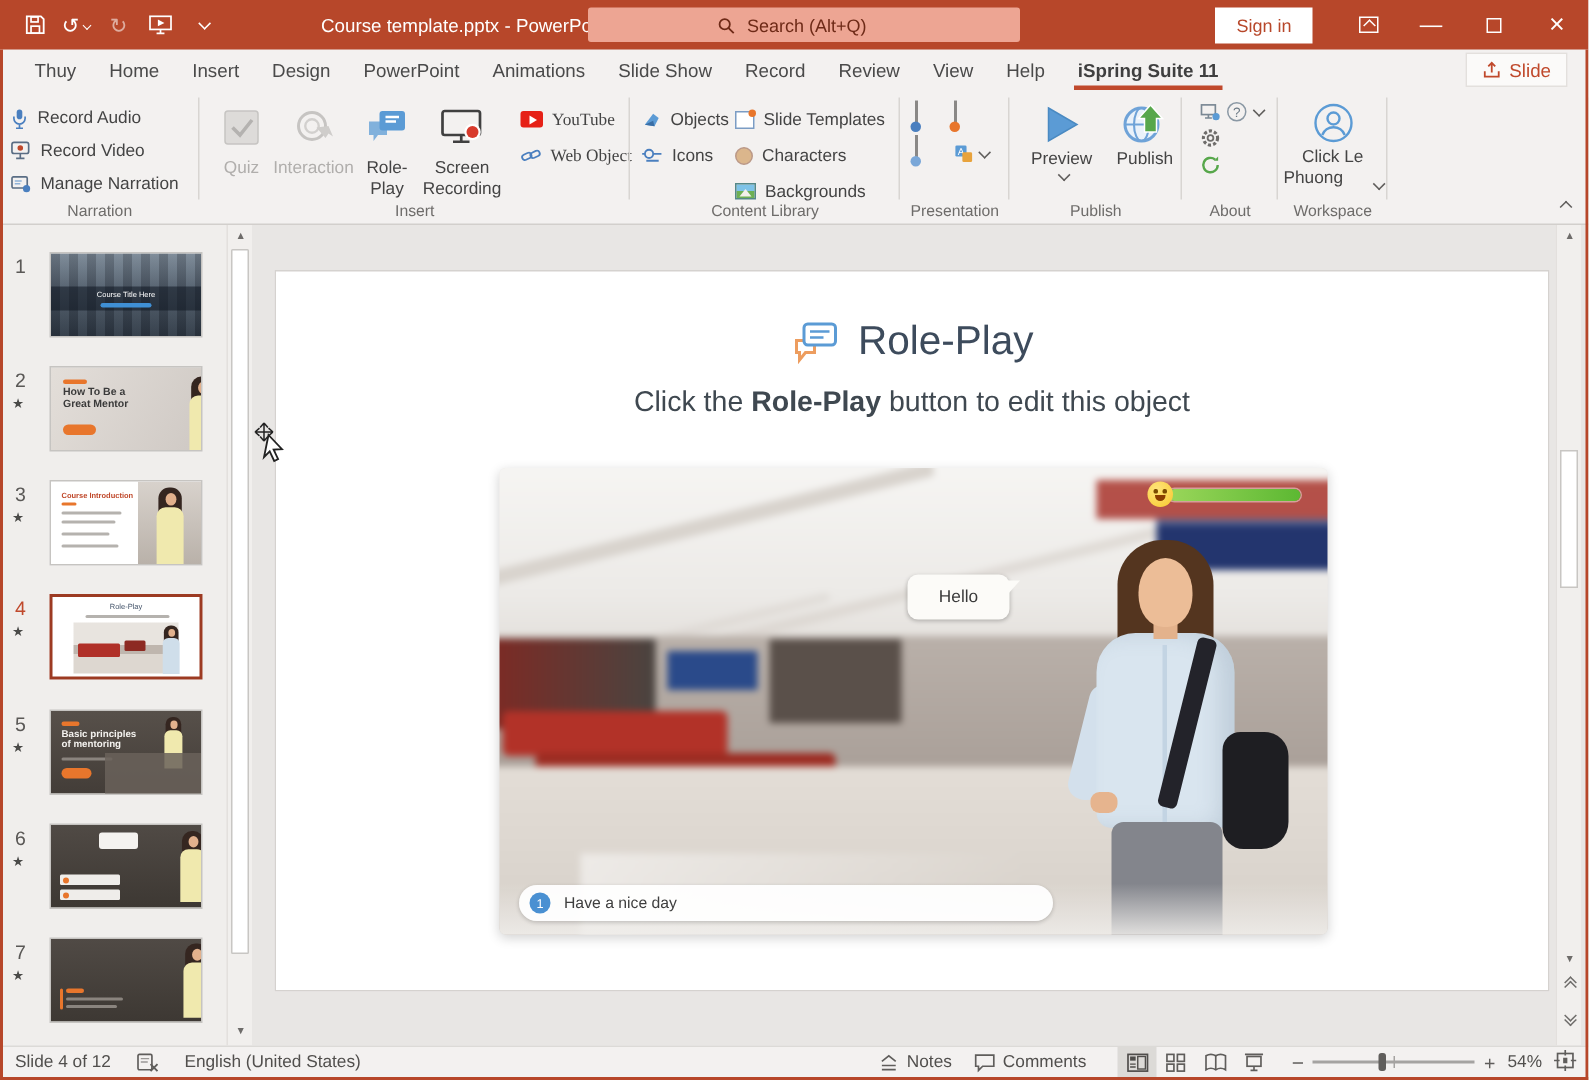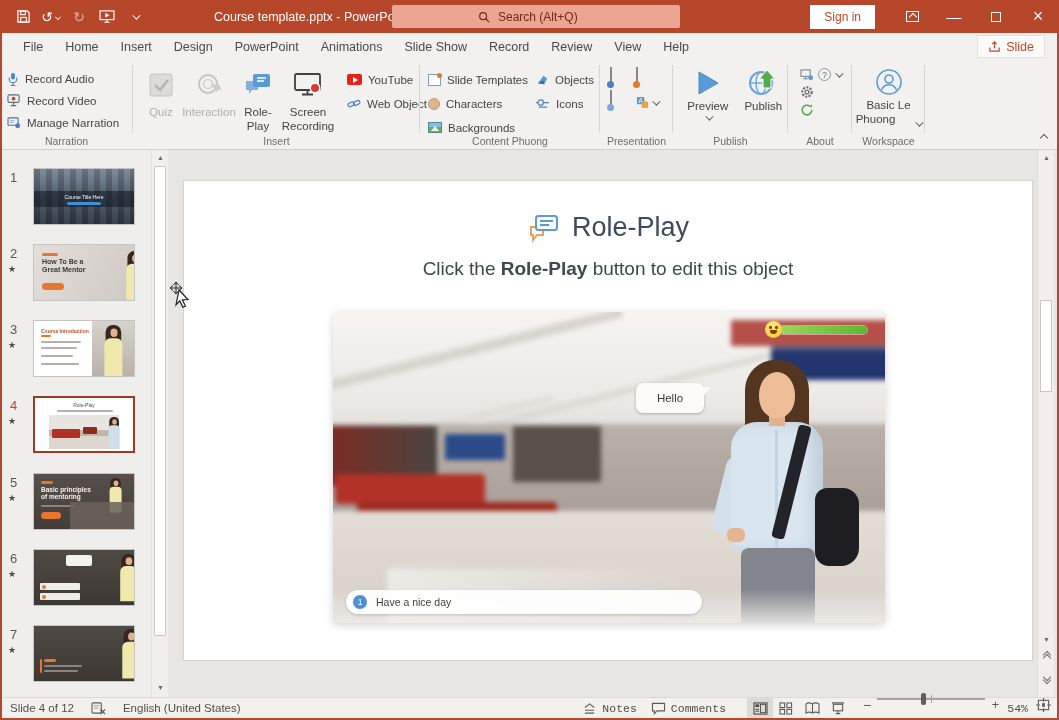--- a/index.html
+++ b/index.html
@@ -38,21 +38,21 @@
   .ribbon { position:absolute; left:0; top:60px; right:0; height:90px; background:#f3f1f0; border-bottom:1px solid #d2cfcc; display:flex; z-index:20; }
   .rgroup { position:relative; height:100%; flex:0 0 auto; }
   .rgroup:after { content:""; position:absolute; right:0; top:5px; bottom:16px; width:1px; background:#d8d5d2; }
   .glabel { position:absolute; left:0; right:0; bottom:2px; text-align:center; font-size:10.5px; color:#6e6c6a; }
   .small-btn { display:flex; align-items:center; gap:6px; font-size:11.5px; color:#444; height:21px; white-space:nowrap; }
   .big-btn { display:flex; flex-direction:column; align-items:center; padding-top:7px; font-size:11.5px; color:#444; text-align:center; line-height:1.2; }
   .big-btn .bicon { height:36px; display:flex; align-items:center; justify-content:center; margin-bottom:3px; }
   .disabled { color:#b0aeac !important; }
   .narr-col { padding:8px 0 0 7px; display:flex; flex-direction:column; gap:1px; }
   .ins-row { display:flex; padding-left:8px; }
-  .yt-col { display:flex; flex-direction:column; gap:3px; padding:9px 0 0 10px; }
+  .yt-col { display:flex; flex-direction:column; gap:3px; padding:9px 0 0 10px;font-family:Liberation Serif, serif; }
   .cl-cols { display:flex; padding:9px 0 0 8px; gap:4px; }
   .cl-col { display:flex; flex-direction:column; gap:3px; }
   .pres-grid { padding:8px 0 0 10px; display:grid; grid-template-columns:26px 26px; grid-auto-rows:23px; }
   .pub-row { display:flex; padding:6px 0 0 10px; gap:6px; }
   .pub-btn { width:50px; display:flex; flex-direction:column; align-items:center; font-size:11.5px; color:#444; }
   .about-col { padding:8px 0 0 12px; display:flex; flex-direction:column; gap:4px; }
   .ws { display:flex; flex-direction:column; align-items:center; padding-top:8px; font-size:11.5px; color:#444; line-height:1.25; }
   .chev { display:inline-block; width:6px; height:6px; border-right:1.4px solid #5f5d5b; border-bottom:1.4px solid #5f5d5b; transform:rotate(45deg) translateY(-2px); }
   .chev.up { transform:rotate(-135deg); }
   .collapse-chev { position:absolute; right:12px; bottom:8px; }
@@ -116,37 +116,37 @@
   .w-handL { position:absolute; left:30px; top:168px; width:18px; height:14px; background:#e6b48e; border-radius:6px; }
   .w-bag { position:absolute; left:118px; top:128px; width:44px; height:78px; background:#1e1e22; border-radius:12px 16px 18px 14px; }
   .w-pants { position:absolute; left:44px; top:188px; width:74px; height:75px; background:#83858c; border-radius:8px 8px 0 0; }
 
   .emoji-bar { position:absolute; right:18px; top:9px; display:flex; align-items:center; }
   .emoji { width:17px; height:17px; border-radius:50%; background:radial-gradient(circle at 35% 30%, #ffe57a, #f8c82e); position:relative; z-index:2; }
   .emoji:before { content:""; position:absolute; left:4px; top:5px; width:2.5px; height:2.5px; background:#7a4b00; border-radius:50%; box-shadow:6px 0 0 #7a4b00; }
   .emoji:after { content:""; position:absolute; left:5px; top:9px; width:7px; height:4px; background:#8a3d00; border-radius:0 0 6px 6px; }
   .pbar { width:88px; height:8px; border-radius:4px; margin-left:-3px; background:linear-gradient(90deg,#9ad65a,#5cb832); box-shadow:0 0 0 1px rgba(255,255,255,.45); }
 
-  .hello { position:absolute; left:303px; top:71px; width:68px; height:30px; background:#fcfbf8; border-radius:7px; box-shadow:0 1px 3px rgba(0,0,0,.25); display:flex; align-items:center; justify-content:center; font-size:11.5px; color:#3a3a3a; }
+  .hello { position:absolute; left:272px; top:71px; width:68px; height:30px; background:#fcfbf8; border-radius:7px; box-shadow:0 1px 3px rgba(0,0,0,.25); display:flex; align-items:center; justify-content:center; font-size:11.5px; color:#3a3a3a; }
   .hello:after { content:""; position:absolute; right:-7px; top:4px; border-left:8px solid #fcfbf8; border-bottom:9px solid transparent; }
 
   .chatpill { position:absolute; left:13px; bottom:9px; width:356px; height:24px; background:rgba(255,255,255,.93); border-radius:12px; box-shadow:0 1px 3px rgba(0,0,0,.2); display:flex; align-items:center; gap:9px; padding-left:7px; font-size:10.5px; color:#3f3f3f; }
   .chatnum { width:14px; height:14px; border-radius:50%; background:#4a90d2; color:#fff; font-size:8.5px; display:flex; align-items:center; justify-content:center; }
 
   
   .mscroll { position:absolute; right:5px; top:0; width:17px; bottom:0; background:#f1efed; border-left:1px solid #e3e0dd; }
   .mthumb { position:absolute; left:2px; top:150px; height:92px; width:12px; background:#fff; border:1px solid #c8c6c3; }
   .dblchev { position:absolute; left:3px; width:11px; height:10px; }
   .dblchev span { display:block; width:6px; height:6px; border-right:1.4px solid #6e6c6a; border-bottom:1.4px solid #6e6c6a; margin:-3px auto 0; }
   .dblchev.up span { transform:rotate(-135deg); } .dblchev.down span { transform:rotate(45deg); }
 
   
   .statusbar { position:absolute; left:0; right:0; bottom:0; height:23px; background:#f3f1f0; border-top:1px solid #dcdad7; display:flex; align-items:center; font-size:11.5px; color:#514f4d; padding:0 8px 2px 10px; z-index:55; }
   .sb-item { display:flex; align-items:center; gap:5px; padding:0 7px; height:100%; }
-  .sb-right { margin-left:auto; display:flex; height:100%;font-family:Liberation Mono, monospace; }
+  .sb-right { margin-left:auto; display:flex; align-items:center; height:100%; }
   .viewbtn { width:26px; height:20px; display:flex; align-items:center; justify-content:center; }
   .viewbtn.active { background:#dcdad7; }
   .zoomtrack { width:108px; height:2px; background:#a5a3a1; position:relative; margin:0 6px; }
   .zoomtrack .tick { position:absolute; left:50%; top:-3px; width:1px; height:8px; background:#a5a3a1; }
   .zoomknob { position:absolute; left:40%; top:-5px; width:5px; height:12px; background:#605e5c; border-radius:2px; }
 
   
   .cursor { position:absolute; left:168px; top:281px; z-index:70; }
 </style>
 </head>
@@ -193,31 +193,32 @@
       </div>
     <div class="winbtn">—</div>
     <div class="winbtn">
         <span class="maxbox"></span>
       </div>
     <div class="winbtn" style="font-size:18px">×</div>
   </div>
 </div>
 
 <div class="menubar">
-  <div class="mtab">File</div>
+  <div class="mtab">Thuy</div>
   <div class="mtab">Home</div>
   <div class="mtab">Insert</div>
   <div class="mtab">Design</div>
   <div class="mtab">PowerPoint</div>
   <div class="mtab">Animations</div>
   <div class="mtab">Slide Show</div>
   <div class="mtab">Record</div>
   <div class="mtab">Review</div>
   <div class="mtab">View</div>
   <div class="mtab">Help</div>
+  <div class="mtab active">iSpring Suite 11</div>
   <div class="share-btn">
     <svg width="13" height="13" viewBox="0 0 14 14">
         <path d="M2 8v4h10V8" fill="none" stroke="#c0492c" stroke-width="1.3"></path>
         <path d="M7 9V2M4.5 4.5L7 2l2.5 2.5" fill="none" stroke="#c0492c" stroke-width="1.3"></path>
       </svg>
     <span>Slide</span>
   </div>
 </div>
 
 <div class="ribbon">
@@ -307,53 +308,53 @@
             </svg>
           <span>Web Object</span>
         </div>
       </div>
     </div>
     <div class="glabel">Insert</div>
   </div>
 
   <div class="rgroup" style="width:180px">
     <div class="cl-cols">
-      <div class="cl-col" style="width:104px">
-        <div class="small-btn">
-          <span class="tpl-ic"></span>
-          <span>Slide Templates</span>
-        </div>
-        <div class="small-btn">
-          <span class="char-ic"></span>
-          <span>Characters</span>
-        </div>
-        <div class="small-btn">
-          <span class="bg-ic"></span>
-          <span>Backgrounds</span>
-        </div>
-      </div>
       <div class="cl-col">
         <div class="small-btn">
           <svg width="13" height="12" viewBox="0 0 14 13">
               <path d="M2 10L8 2l4 3-3 6z" fill="#5b9bd5"></path>
               <path d="M2 10l7 1-1-4z" fill="#3a6ea5"></path>
             </svg>
           <span>Objects</span>
         </div>
         <div class="small-btn">
           <svg width="14" height="11" viewBox="0 0 15 12">
               <circle cx="5" cy="5" r="3" fill="none" stroke="#4a7fbf" stroke-width="1.3"></circle>
               <path d="M8 5h6M2 5H0" stroke="#4a7fbf" stroke-width="1.3"></path>
               <path d="M3 10h9" stroke="#4a7fbf" stroke-width="1.3"></path>
             </svg>
           <span>Icons</span>
         </div>
       </div>
-    </div>
-    <div class="glabel">Content Phuong</div>
+      <div class="cl-col" style="width:104px">
+        <div class="small-btn">
+          <span class="tpl-ic"></span>
+          <span>Slide Templates</span>
+        </div>
+        <div class="small-btn">
+          <span class="char-ic"></span>
+          <span>Characters</span>
+        </div>
+        <div class="small-btn">
+          <span class="bg-ic"></span>
+          <span>Backgrounds</span>
+        </div>
+      </div>
+    </div>
+    <div class="glabel">Content Library</div>
   </div>
 
   <div class="rgroup" style="width:73px">
     <div class="pres-grid">
       <div><span class="win-ic"><span class="dot blue"></span></span></div>
       <div><span class="win-ic"><span class="dot orange"></span></span></div>
       <div><span class="win-ic"><span class="dot blue" style="background:#7aa7d8"></span></span></div>
       <div style="display:flex;align-items:center;gap:3px">
         <svg width="13" height="13" viewBox="0 0 14 14">
             <rect x="1" y="1" width="8" height="8" rx="1" fill="#5b9bd5"></rect>
@@ -415,21 +416,21 @@
     <div class="glabel">About</div>
   </div>
 
   <div class="rgroup" style="width:73px">
     <div class="ws">
       <svg width="28" height="28" viewBox="0 0 28 28">
           <circle cx="14" cy="14" r="12" fill="none" stroke="#5b9bd5" stroke-width="1.6"></circle>
           <circle cx="14" cy="11" r="4" fill="none" stroke="#5b9bd5" stroke-width="1.6"></circle>
           <path d="M6.5 22a8 8 0 0115 0" fill="none" stroke="#5b9bd5" stroke-width="1.6"></path>
         </svg>
-      <span style="margin-top:2px">Basic Le</span>
+      <span style="margin-top:2px">Click Le</span>
       <span style="display:flex;align-items:flex-end;gap:20px">
           <span>Phuong</span>
           <span class="chev"></span>
         </span>
     </div>
     <div class="glabel">Workspace</div>
   </div>
 
   <div class="rgroup" style="flex:1 1 auto">
     <span class="chev up collapse-chev"></span>

